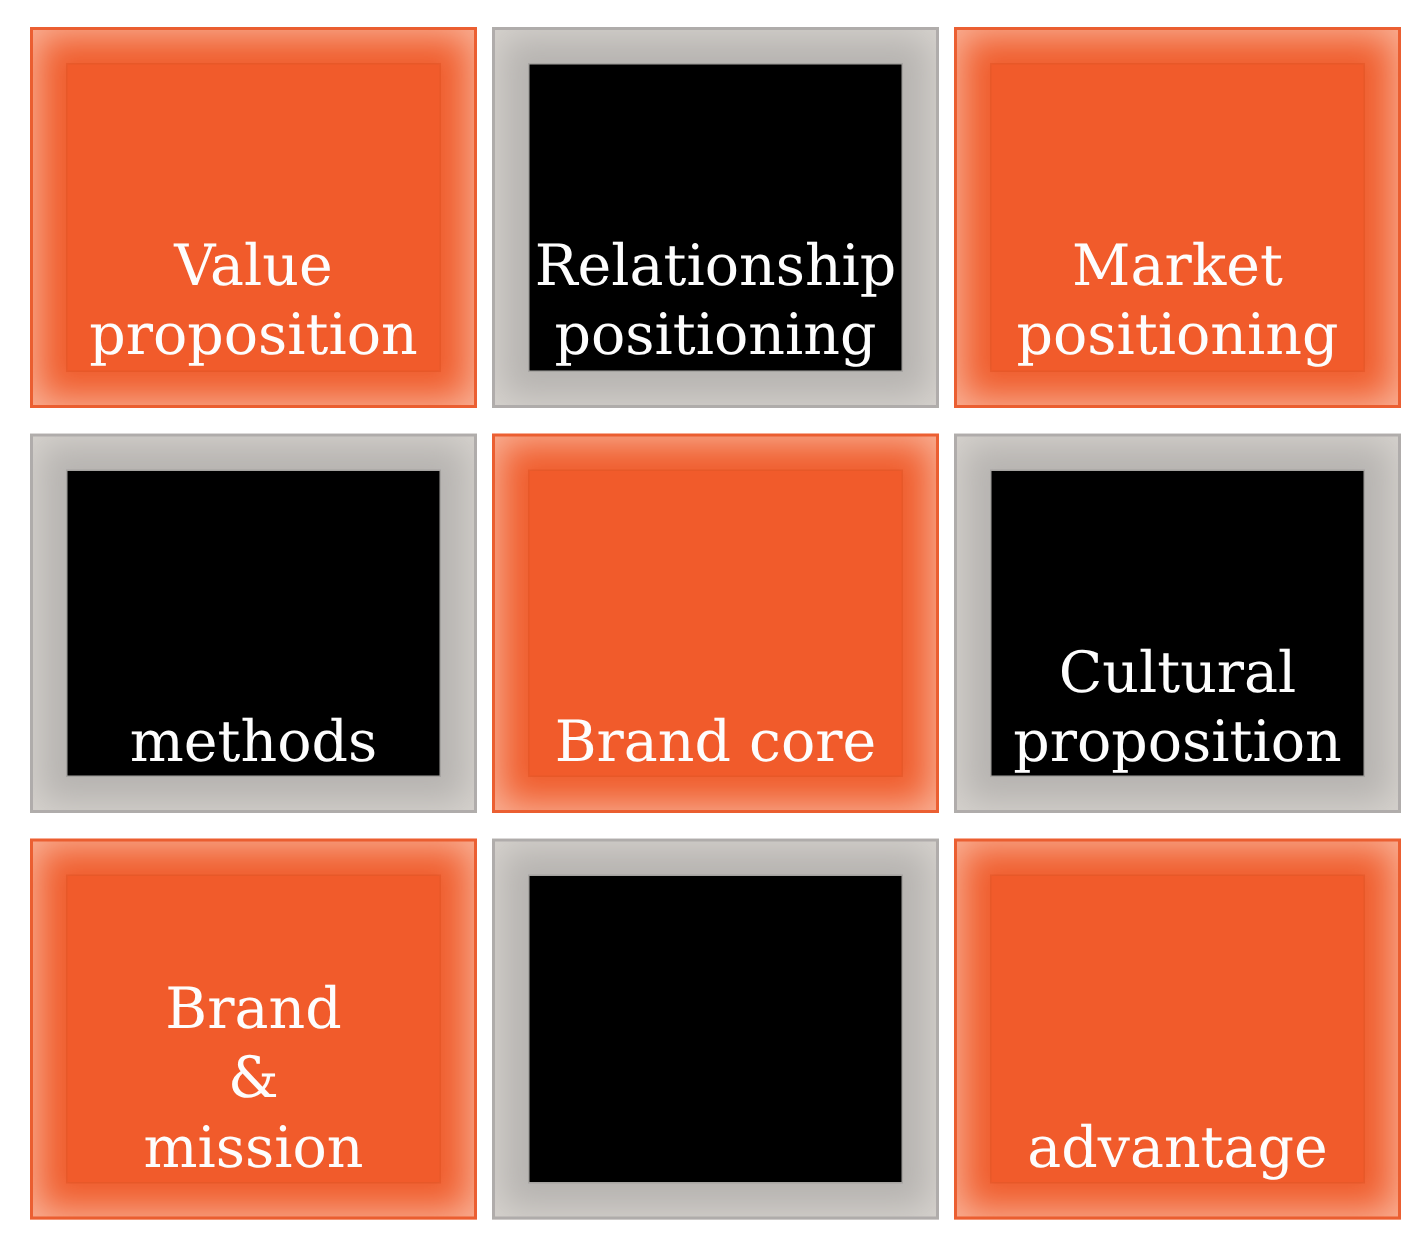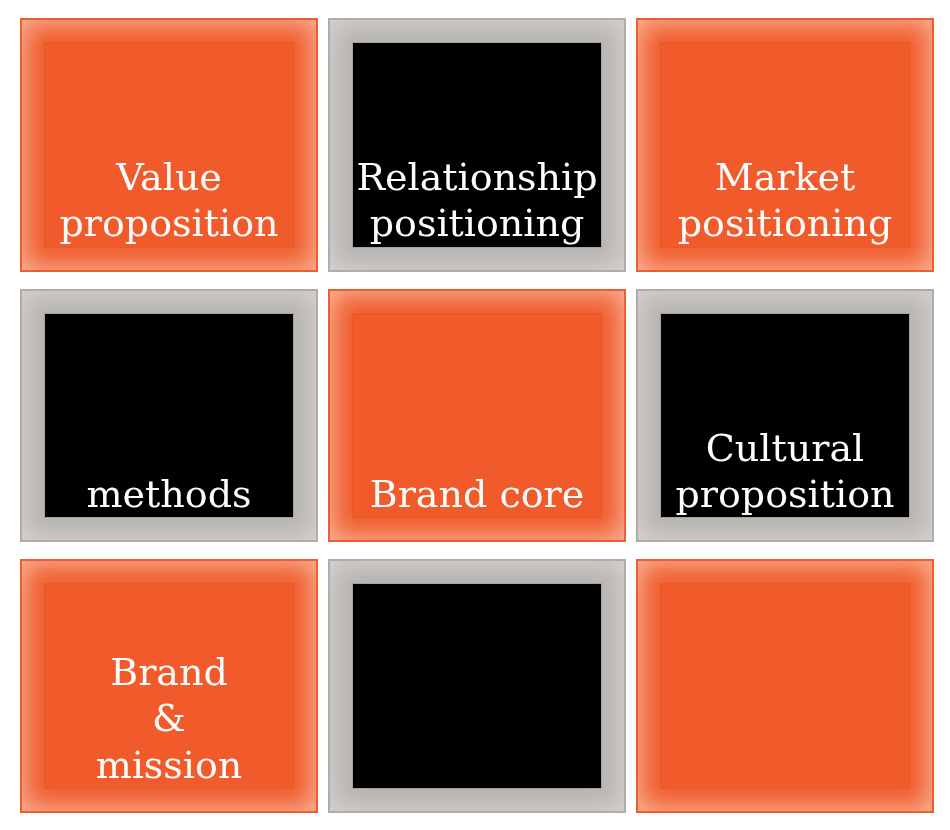--- a/index.html
+++ b/index.html
@@ -133,17 +133,18 @@
       </div>
       <div class="cell gray">
         <div class="panel">
           <div class="label">
           </div>
         </div>
       </div>
       <div class="cell orange">
         <div class="panel">
           <div class="label">
+            <span class="line">advantage</span>
           </div>
         </div>
       </div>
     </div>
 </div>
 
 </body></html>

